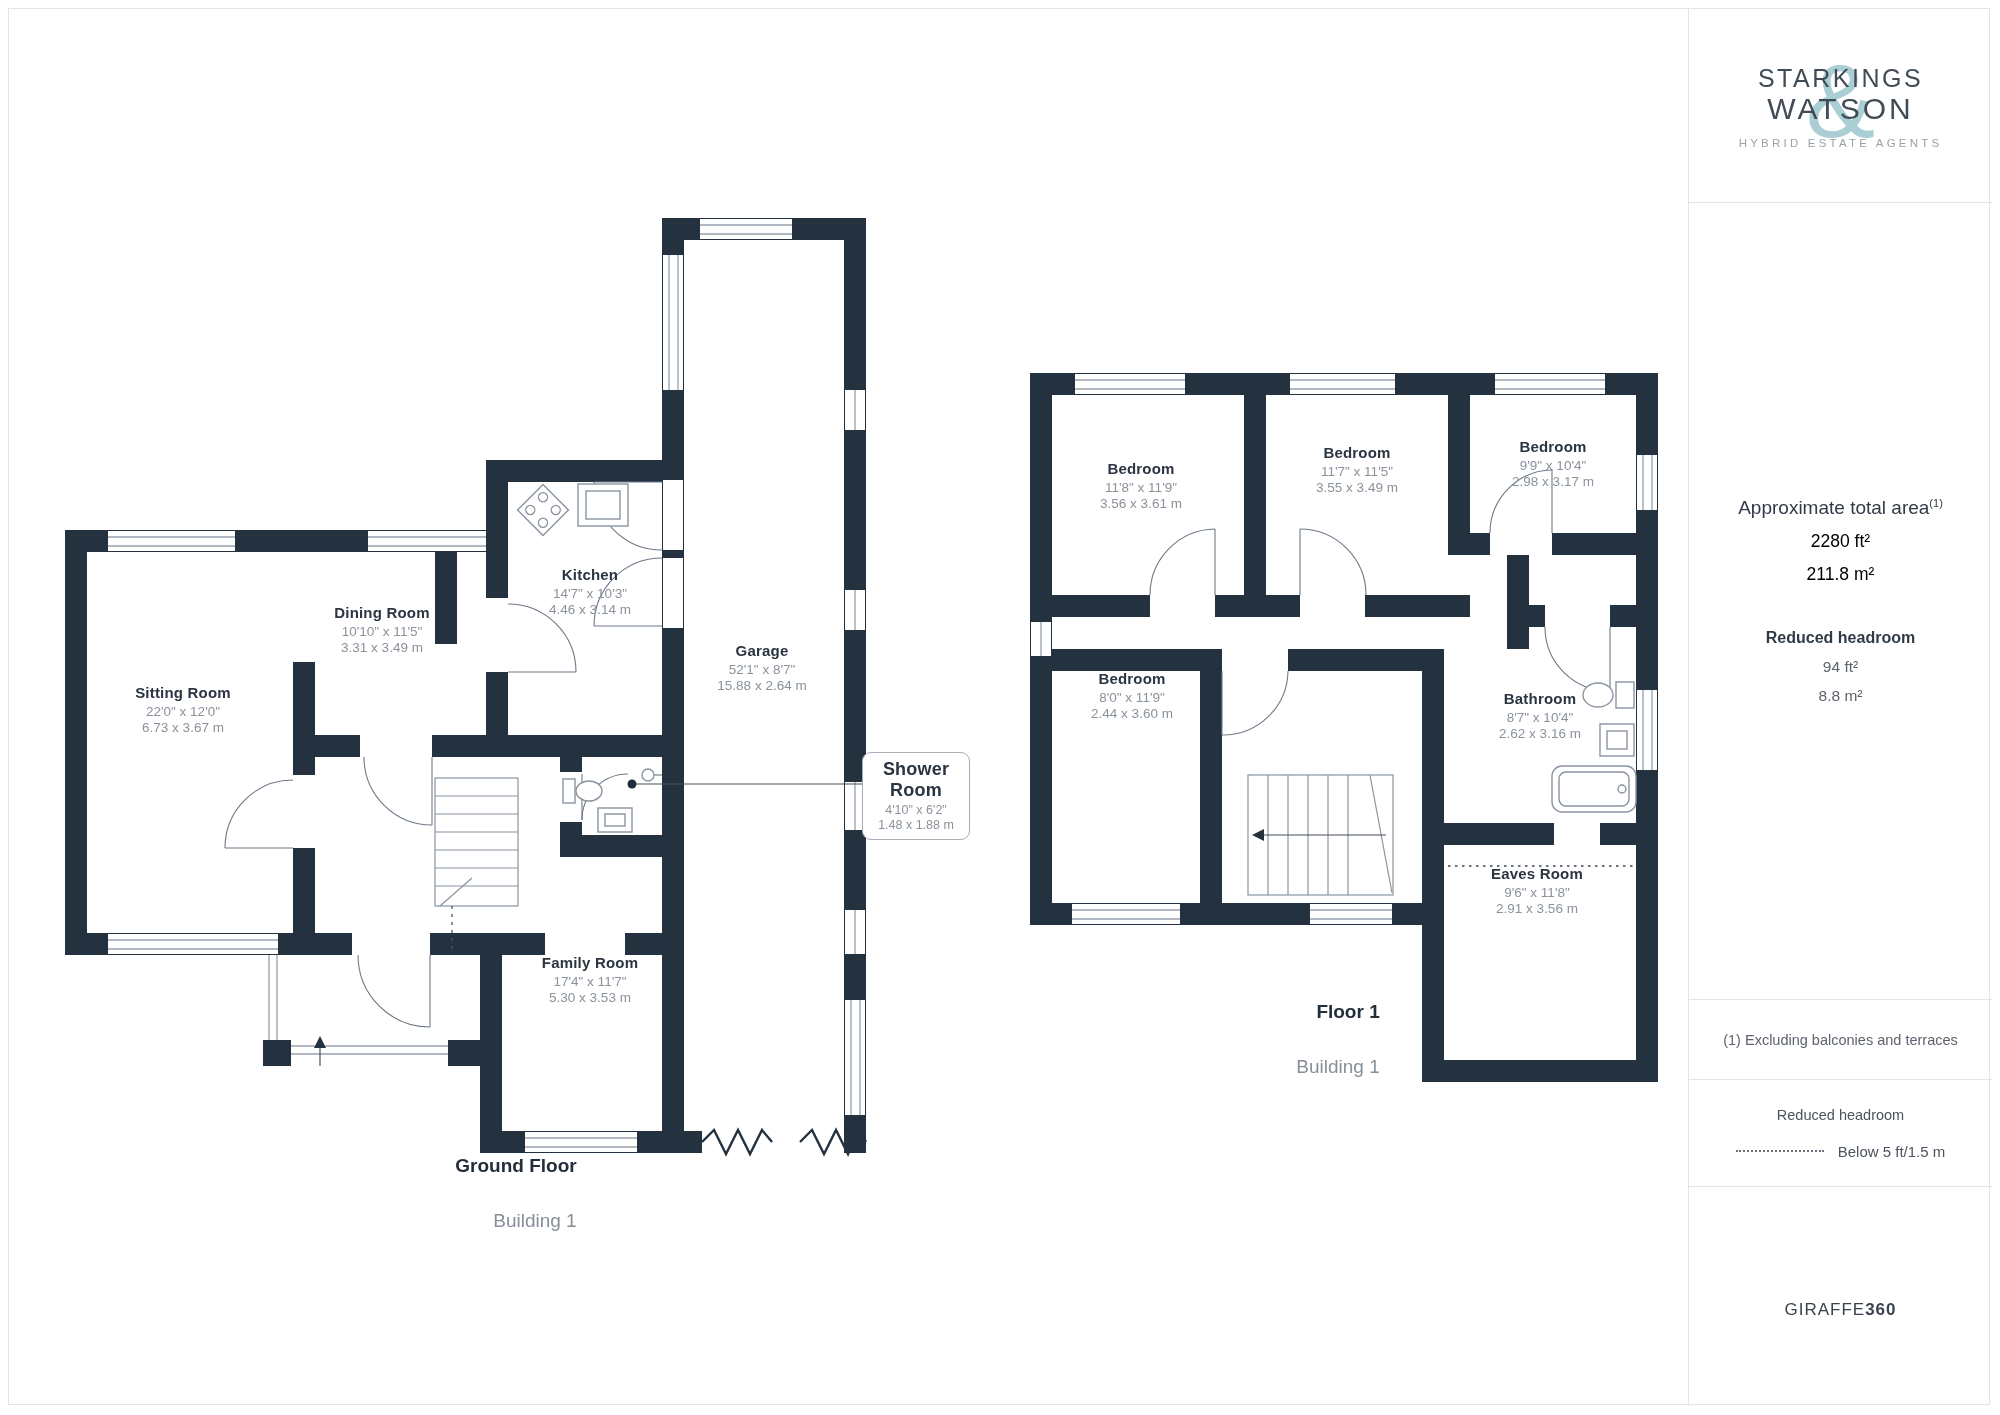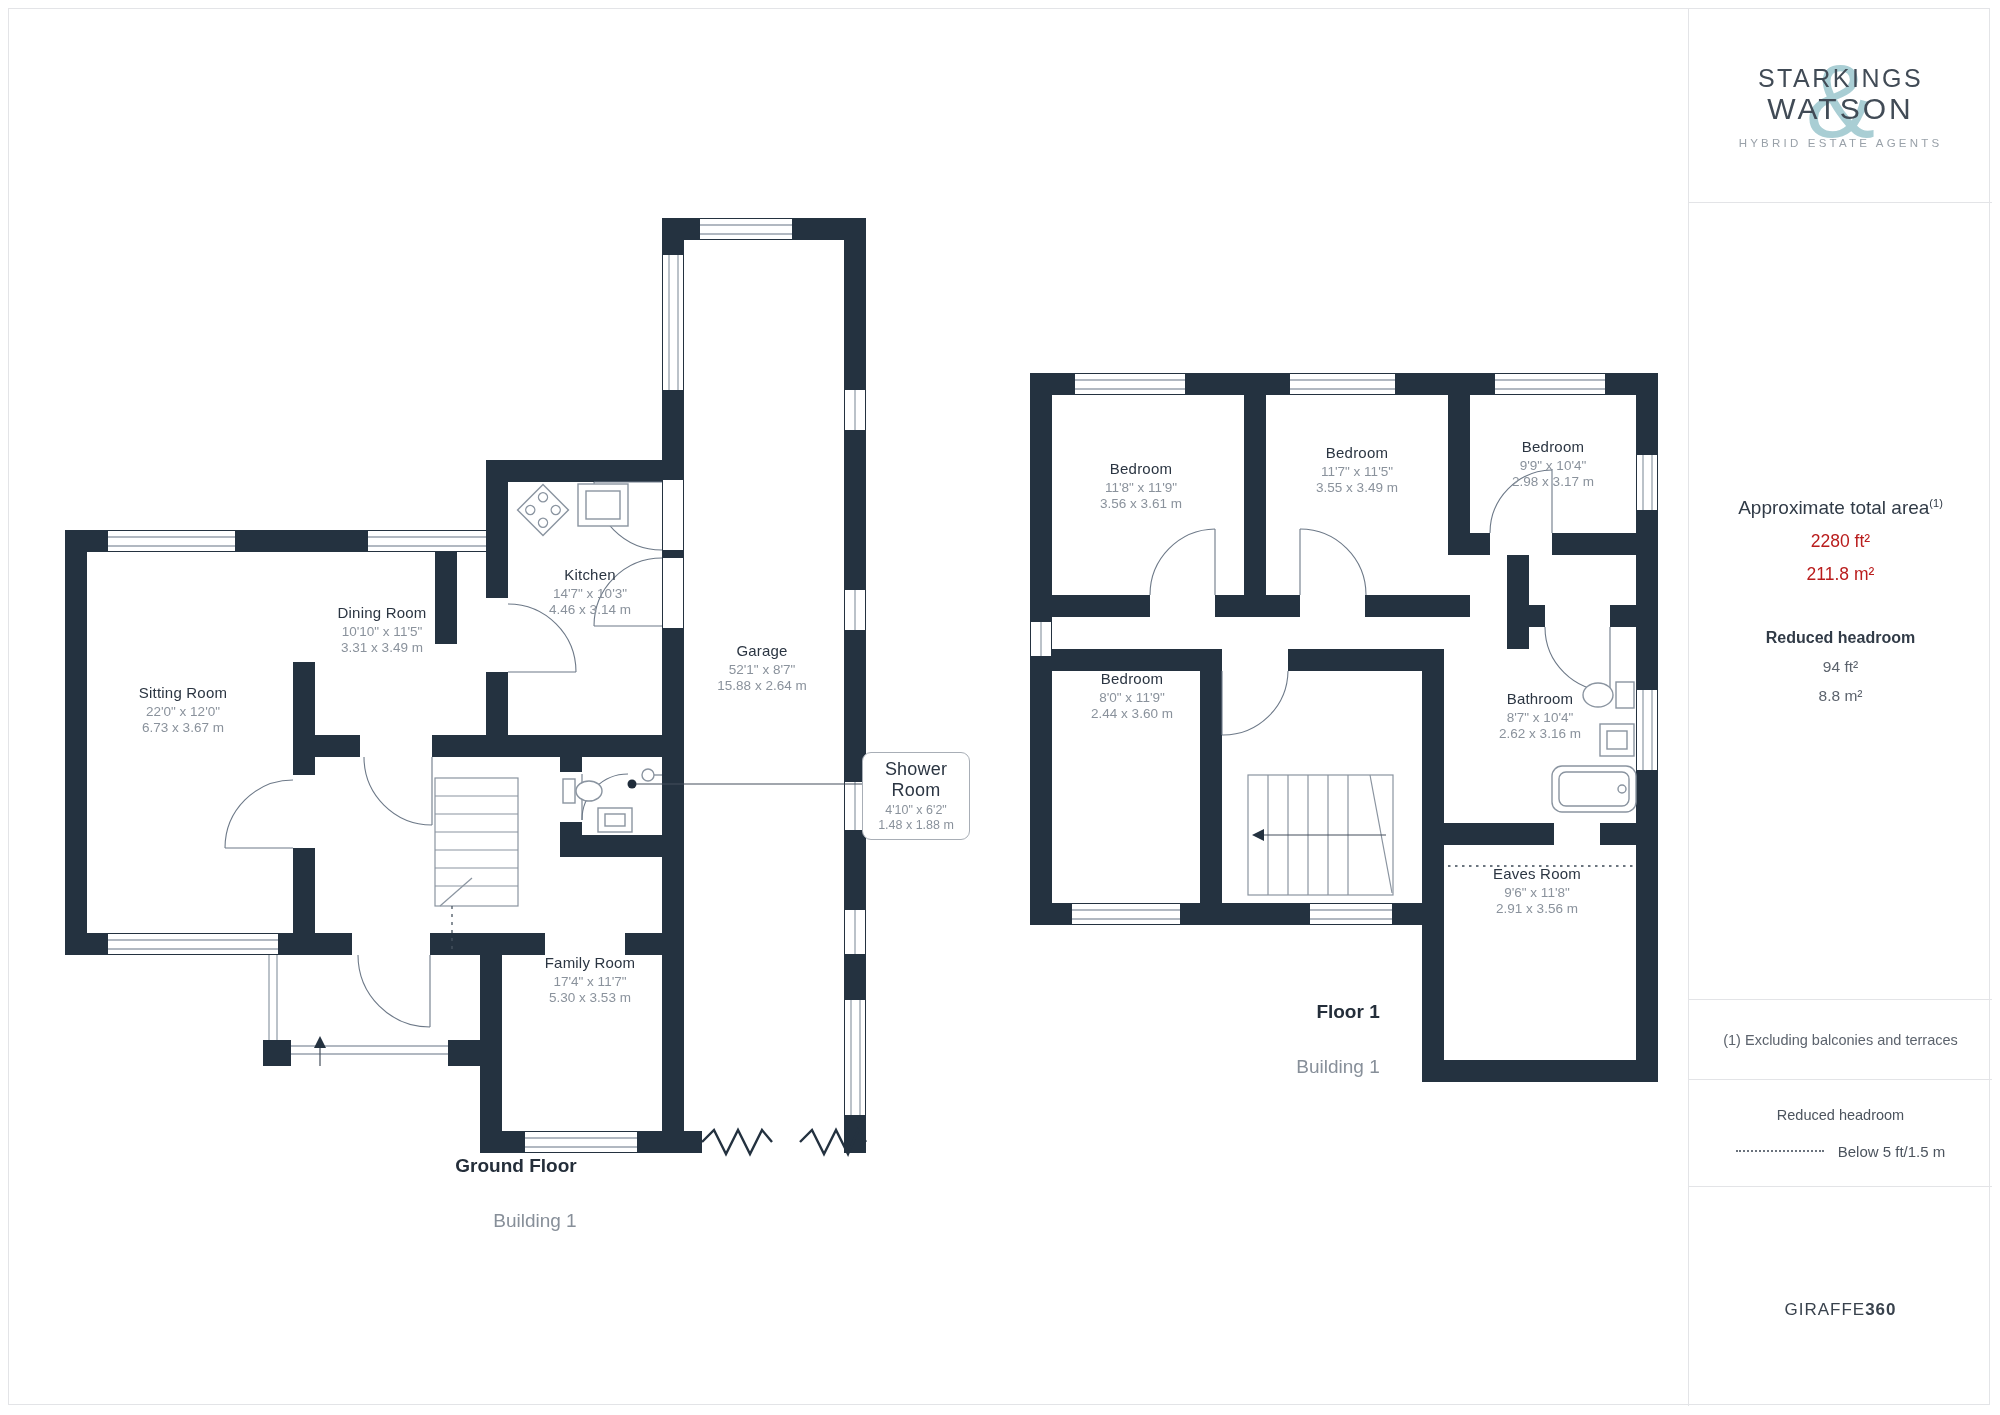--- a/index.html
+++ b/index.html
@@ -17,21 +17,21 @@
   .dr{stroke:#6d7988;stroke-width:1.1;fill:none;}
   .fx{stroke:#8a94a0;stroke-width:1.4;fill:#ffffff;}
   .st{stroke:#8a94a0;stroke-width:1.2;fill:#ffffff;}
   .dash{stroke:#495561;stroke-width:1.3;fill:none;stroke-dasharray:3 5;}
   .dots{stroke:#3a4754;stroke-width:1.6;fill:none;stroke-dasharray:2.5 4.5;}
   .zz{stroke:#243240;stroke-width:2.4;fill:none;}
   .ld{stroke:#454f5c;stroke-width:1.2;fill:none;}
 
   .room-label{position:absolute;transform:translate(-50%,-50%);
     text-align:center;white-space:nowrap;z-index:3;}
-  .room-name{font-size:15px;font-weight:normal;color:#2b3542;letter-spacing:.2px;margin-bottom:3px;}
+  .room-name{font-size:15px;font-weight:bold;color:#2b3542;letter-spacing:.2px;margin-bottom:3px;}
   .room-dim{font-size:13.5px;color:#8a929c;line-height:1.18;}
 
   .callout{position:absolute;left:862px;top:752px;width:108px;z-index:3;
     background:#fff;border:1px solid #a8aeb6;border-radius:9px;
     padding:6px 4px;text-align:center;box-sizing:border-box;}
   .callout .room-name{font-size:18px;margin-bottom:2px;}
   .callout .room-dim{font-size:12.5px;}
 
   .floor-caption{position:absolute;transform:translate(-50%,-50%);
     display:flex;gap:33px;align-items:flex-end;white-space:nowrap;z-index:3;flex-direction:column;}
@@ -53,21 +53,21 @@
   .logo-amp{position:absolute;left:50%;top:50%;transform:translate(-50%,-54%);
     font-size:104px;line-height:1;color:#a9ced4;font-weight:normal;z-index:0;}
   .logo-words{position:relative;z-index:1;text-align:center;color:#414b56;padding-top:8px;}
   .logo-top{font-size:25px;letter-spacing:2.5px;line-height:1.1;}
   .logo-bottom{font-size:30px;letter-spacing:3px;line-height:1.08;}
   .logo-tagline{position:relative;z-index:1;margin-top:12px;font-size:11.5px;
     letter-spacing:3.2px;color:#99a1a9;}
 
   .area-title{font-size:19px;font-weight:normal;color:#313b47;}
   .area-title sup{font-size:11px;}
-  .area-value{font-size:17.5px;color:#b91c1c;margin-top:12px;}
+  .area-value{font-size:17.5px;color:#000000;margin-top:12px;}
   .rh-title{font-size:16px;font-weight:bold;color:#313b47;margin-top:44px;}
   .rh-value{font-size:15.5px;color:#5c636d;margin-top:11px;}
 
   .footnote-text{font-size:14.5px;color:#5c636d;}
 
   .legend-title{font-size:14.5px;color:#4c545e;margin-bottom:20px;}
   .legend-row{display:flex;align-items:center;gap:14px;}
   .legend-dots{width:88px;height:0;border-top:2px dotted #6a727c;}
   .legend-label{font-size:15px;color:#4c545e;}
 

